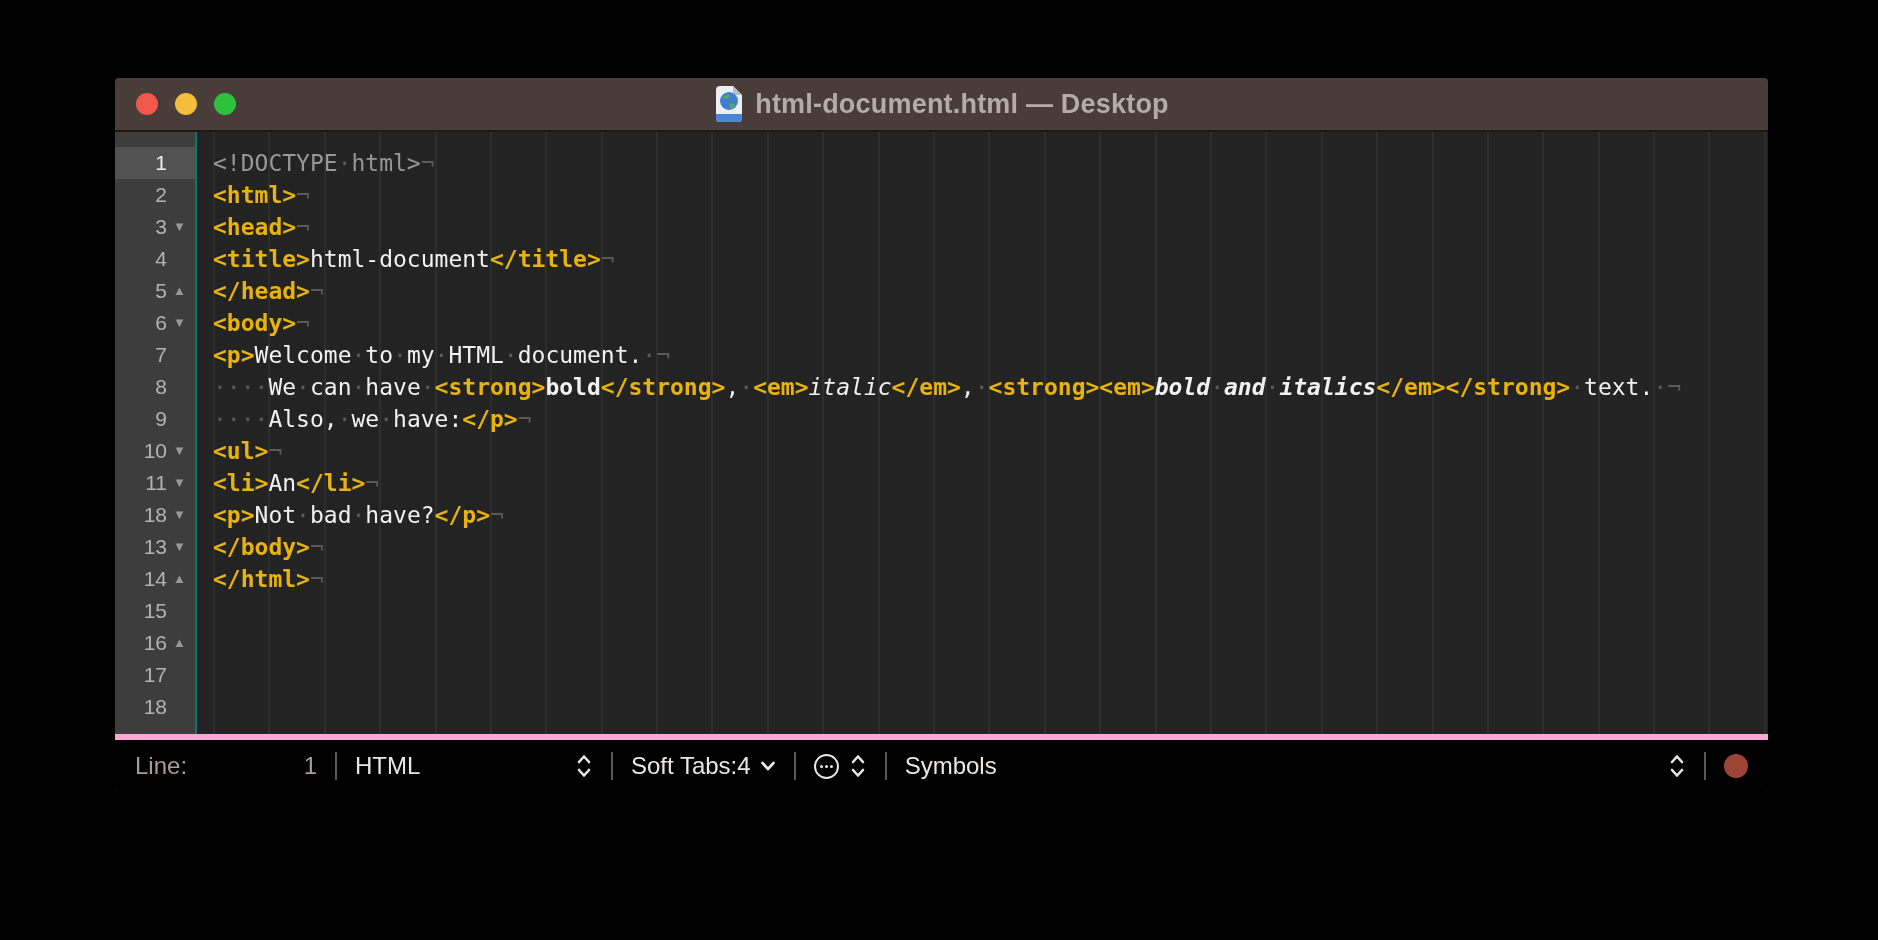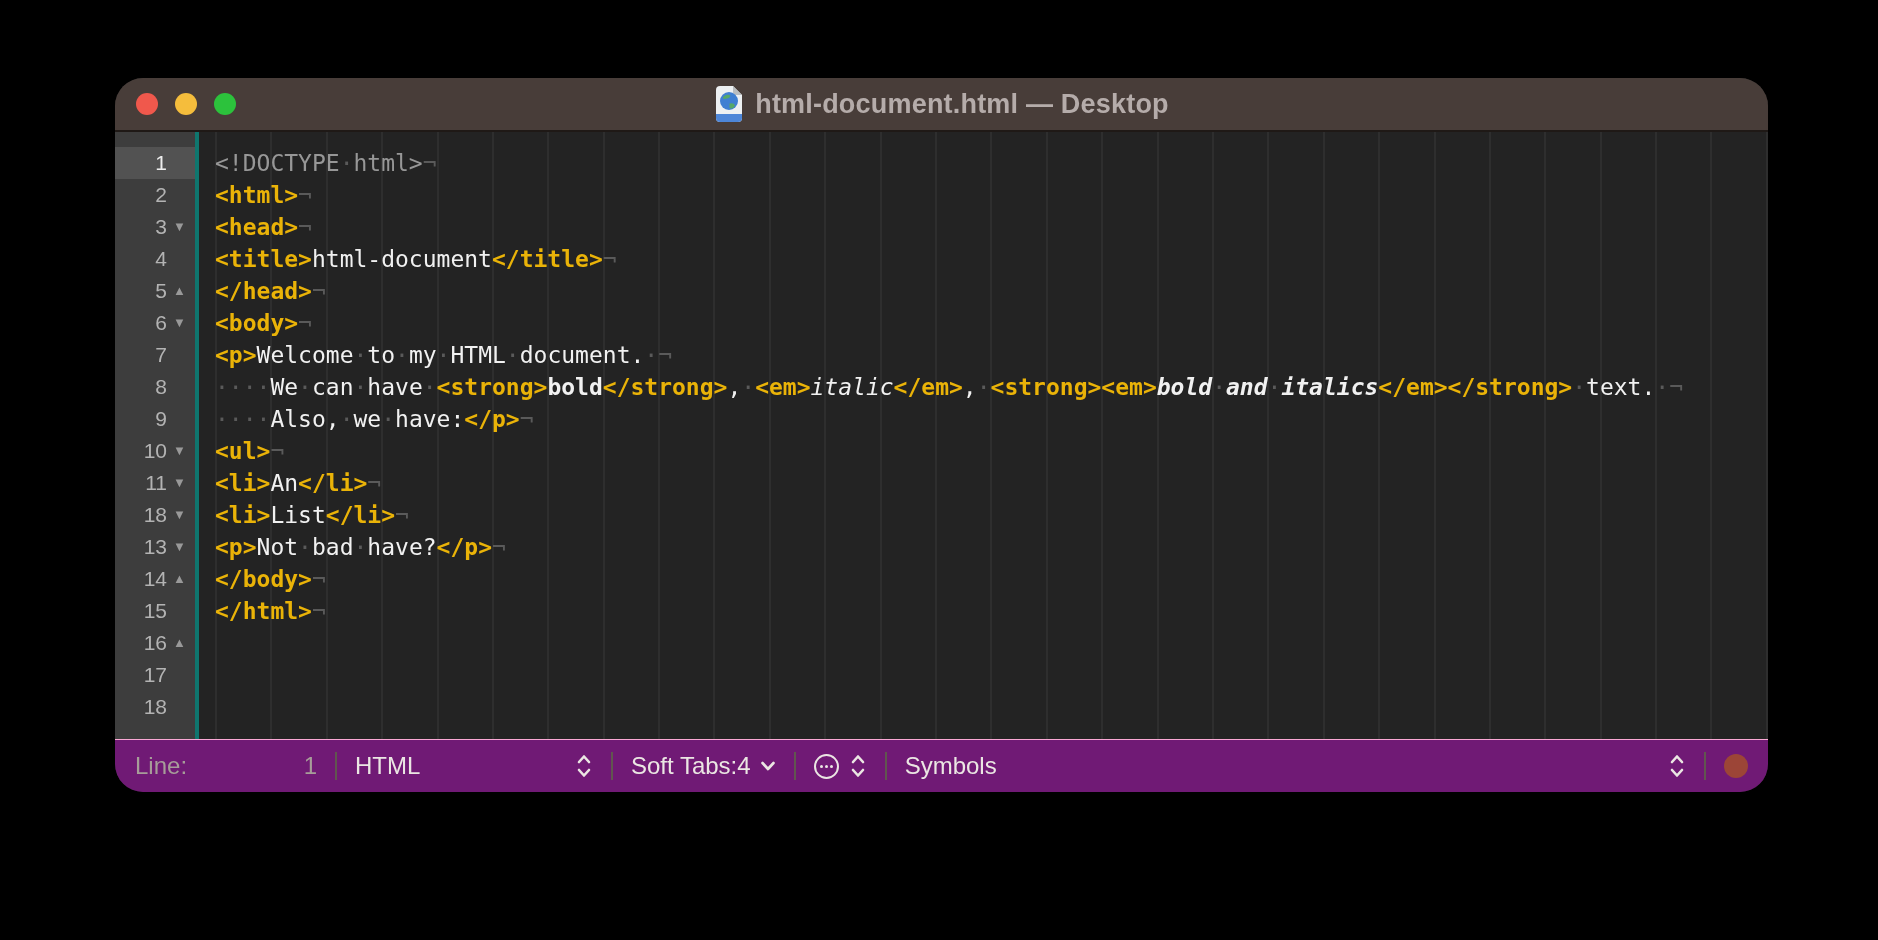--- a/index.html
+++ b/index.html
@@ -2,21 +2,21 @@
 <html><head>
 <meta charset="utf-8">
 <style>
   html,body{margin:0;padding:0;}
   body{
     width:1878px;height:940px;background:#000;position:relative;overflow:hidden;
     font-family:"Liberation Sans","DejaVu Sans",sans-serif;
   }
   .window{
     position:absolute;left:115px;top:78px;width:1653px;height:714px;
-    border-radius:28px;overflow:hidden;background:#232323;
+    border-radius:4px;overflow:hidden;background:#232323;
     box-shadow:0 24px 70px rgba(0,0,0,.65);
     display:flex;flex-direction:column;
   }
   
   .titlebar{
     flex:0 0 auto;height:52px;background:#483d39;border-bottom:2px solid #1f1916;
     display:flex;align-items:center;position:relative;
   }
   .traffic{display:flex;gap:17px;margin-left:21px;z-index:2;}
   .light{width:22px;height:22px;border-radius:50%;border:none;padding:0;}
@@ -34,40 +34,40 @@
     flex:0 0 80px;width:80px;background:#3d3d3d;box-sizing:border-box;
     padding-top:15px;
   }
   .grow{height:32px;display:flex;align-items:center;justify-content:flex-end;padding-right:3px;box-sizing:border-box;}
   .grow .num{font-size:21px;color:#b3b3b3;text-align:right;}
   .grow.current{background:#525252;}
   .grow.current .num{color:#ededed;}
   .fold{width:25px;flex:0 0 25px;font-size:13px;line-height:32px;color:#999;text-align:center;}
   .code{
     flex:1 1 auto;position:relative;box-sizing:border-box;overflow:hidden;
-    border-left:4px solid #0f766e;padding-top:15px;
+    border-left:2px solid #0f766e;padding-top:15px;
     font-family:"DejaVu Sans Mono",monospace;font-size:23px;line-height:32px;
   }
   .code::before{
     content:"";position:absolute;top:0;bottom:0;left:16px;right:0;
     background:repeating-linear-gradient(to right,
       rgba(255,255,255,0.05) 0, rgba(255,255,255,0.05) 2px,
       transparent 2px, transparent 4ch);
   }
   .crow{height:32px;white-space:pre;padding-left:16px;position:relative;}
   .tok-tag{color:#eab308;font-weight:bold;}
   .tok-text{color:#f1f1f1;}
   .tok-gray{color:#979797;}
   .tok-inv{color:#5a5a5a;}
   .tok-bold{color:#f1f1f1;font-weight:bold;}
   .tok-italic{color:#f1f1f1;font-style:italic;}
   .tok-bi{color:#f1f1f1;font-weight:bold;font-style:italic;}
   
   .statusbar{
-    flex:0 0 auto;height:52px;background:#701a75;border-top:1px solid #f9a8d4;
+    flex:0 0 auto;height:52px;background:#000000;border-top:6px solid #f9a8d4;
     display:flex;align-items:center;padding:0 20px;
     font-size:24px;color:#ebe6e3;
   }
   .sb-muted{color:#a79d99;}
   .sb-sep{width:2px;height:28px;background:#61564f;margin:0 18px;flex:0 0 auto;}
   .sb-line{display:flex;justify-content:space-between;align-items:center;width:182px;flex:0 0 auto;}
   .sb-popup{display:flex;align-items:center;background:none;border:none;color:#ebe6e3;font-size:24px;padding:0;font-family:inherit;}
   .sb-lang{justify-content:space-between;width:238px;flex:0 0 auto;}
   .sb-tabs{flex:0 0 auto;}
   .sb-tabs .val-wrap{display:flex;align-items:center;gap:9px;}
@@ -187,21 +187,20 @@
         <div class="crow"><span class="tok-tag">&lt;html&gt;</span><span class="tok-inv">¬</span></div>
         <div class="crow"><span class="tok-tag">&lt;head&gt;</span><span class="tok-inv">¬</span></div>
         <div class="crow"><span class="tok-tag">&lt;title&gt;</span><span class="tok-text">html-document</span><span class="tok-tag">&lt;/title&gt;</span><span class="tok-inv">¬</span></div>
         <div class="crow"><span class="tok-tag">&lt;/head&gt;</span><span class="tok-inv">¬</span></div>
         <div class="crow"><span class="tok-tag">&lt;body&gt;</span><span class="tok-inv">¬</span></div>
         <div class="crow"><span class="tok-tag">&lt;p&gt;</span><span class="tok-text">Welcome</span><span class="tok-inv">·</span><span class="tok-text">to</span><span class="tok-inv">·</span><span class="tok-text">my</span><span class="tok-inv">·</span><span class="tok-text">HTML</span><span class="tok-inv">·</span><span class="tok-text">document.</span><span class="tok-inv">·¬</span></div>
         <div class="crow"><span class="tok-inv">····</span><span class="tok-text">We</span><span class="tok-inv">·</span><span class="tok-text">can</span><span class="tok-inv">·</span><span class="tok-text">have</span><span class="tok-inv">·</span><span class="tok-tag">&lt;strong&gt;</span><span class="tok-bold">bold</span><span class="tok-tag">&lt;/strong&gt;</span><span class="tok-text">,</span><span class="tok-inv">·</span><span class="tok-tag">&lt;em&gt;</span><span class="tok-italic">italic</span><span class="tok-tag">&lt;/em&gt;</span><span class="tok-text">,</span><span class="tok-inv">·</span><span class="tok-tag">&lt;strong&gt;&lt;em&gt;</span><span class="tok-bi">bold</span><span class="tok-inv">·</span><span class="tok-bi">and</span><span class="tok-inv">·</span><span class="tok-bi">italics</span><span class="tok-tag">&lt;/em&gt;&lt;/strong&gt;</span><span class="tok-inv">·</span><span class="tok-text">text.</span><span class="tok-inv">·¬</span></div>
         <div class="crow"><span class="tok-inv">····</span><span class="tok-text">Also,</span><span class="tok-inv">·</span><span class="tok-text">we</span><span class="tok-inv">·</span><span class="tok-text">have:</span><span class="tok-tag">&lt;/p&gt;</span><span class="tok-inv">¬</span></div>
         <div class="crow"><span class="tok-tag">&lt;ul&gt;</span><span class="tok-inv">¬</span></div>
         <div class="crow"><span class="tok-tag">&lt;li&gt;</span><span class="tok-text">An</span><span class="tok-tag">&lt;/li&gt;</span><span class="tok-inv">¬</span></div>
-        <div class="crow"><span class="tok-tag">&lt;li&gt;</span><span class="tok-text">List</span><span class="tok-tag">&lt;/li&gt;</span><span class="tok-inv">¬</span></div>
         <div class="crow"><span class="tok-tag">&lt;p&gt;</span><span class="tok-text">Not</span><span class="tok-inv">·</span><span class="tok-text">bad</span><span class="tok-inv">·</span><span class="tok-text">have?</span><span class="tok-tag">&lt;/p&gt;</span><span class="tok-inv">¬</span></div>
         <div class="crow"><span class="tok-tag">&lt;/body&gt;</span><span class="tok-inv">¬</span></div>
         <div class="crow"><span class="tok-tag">&lt;/html&gt;</span><span class="tok-inv">¬</span></div>
         <div class="crow"></div>
       </div>
   </div>
 
   <div class="statusbar">
     <div class="sb-line">
       <span class="sb-muted">Line:</span>

